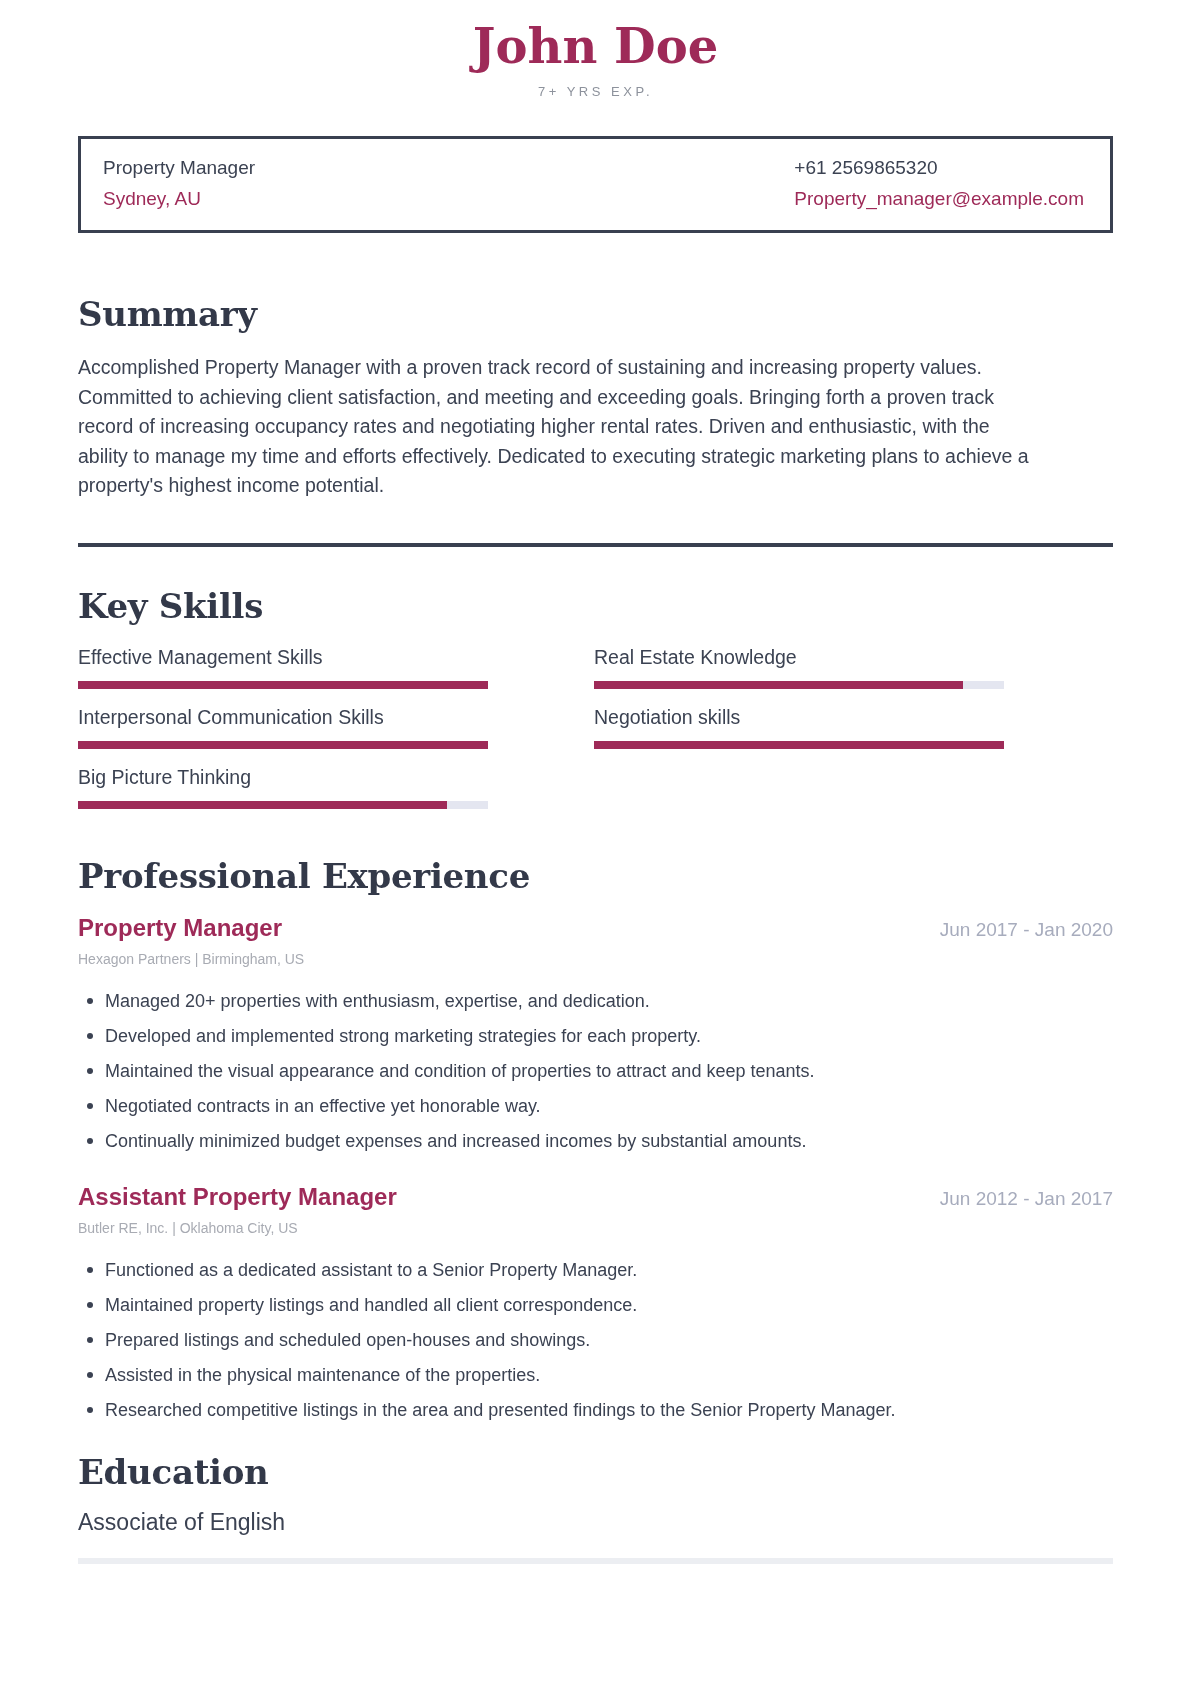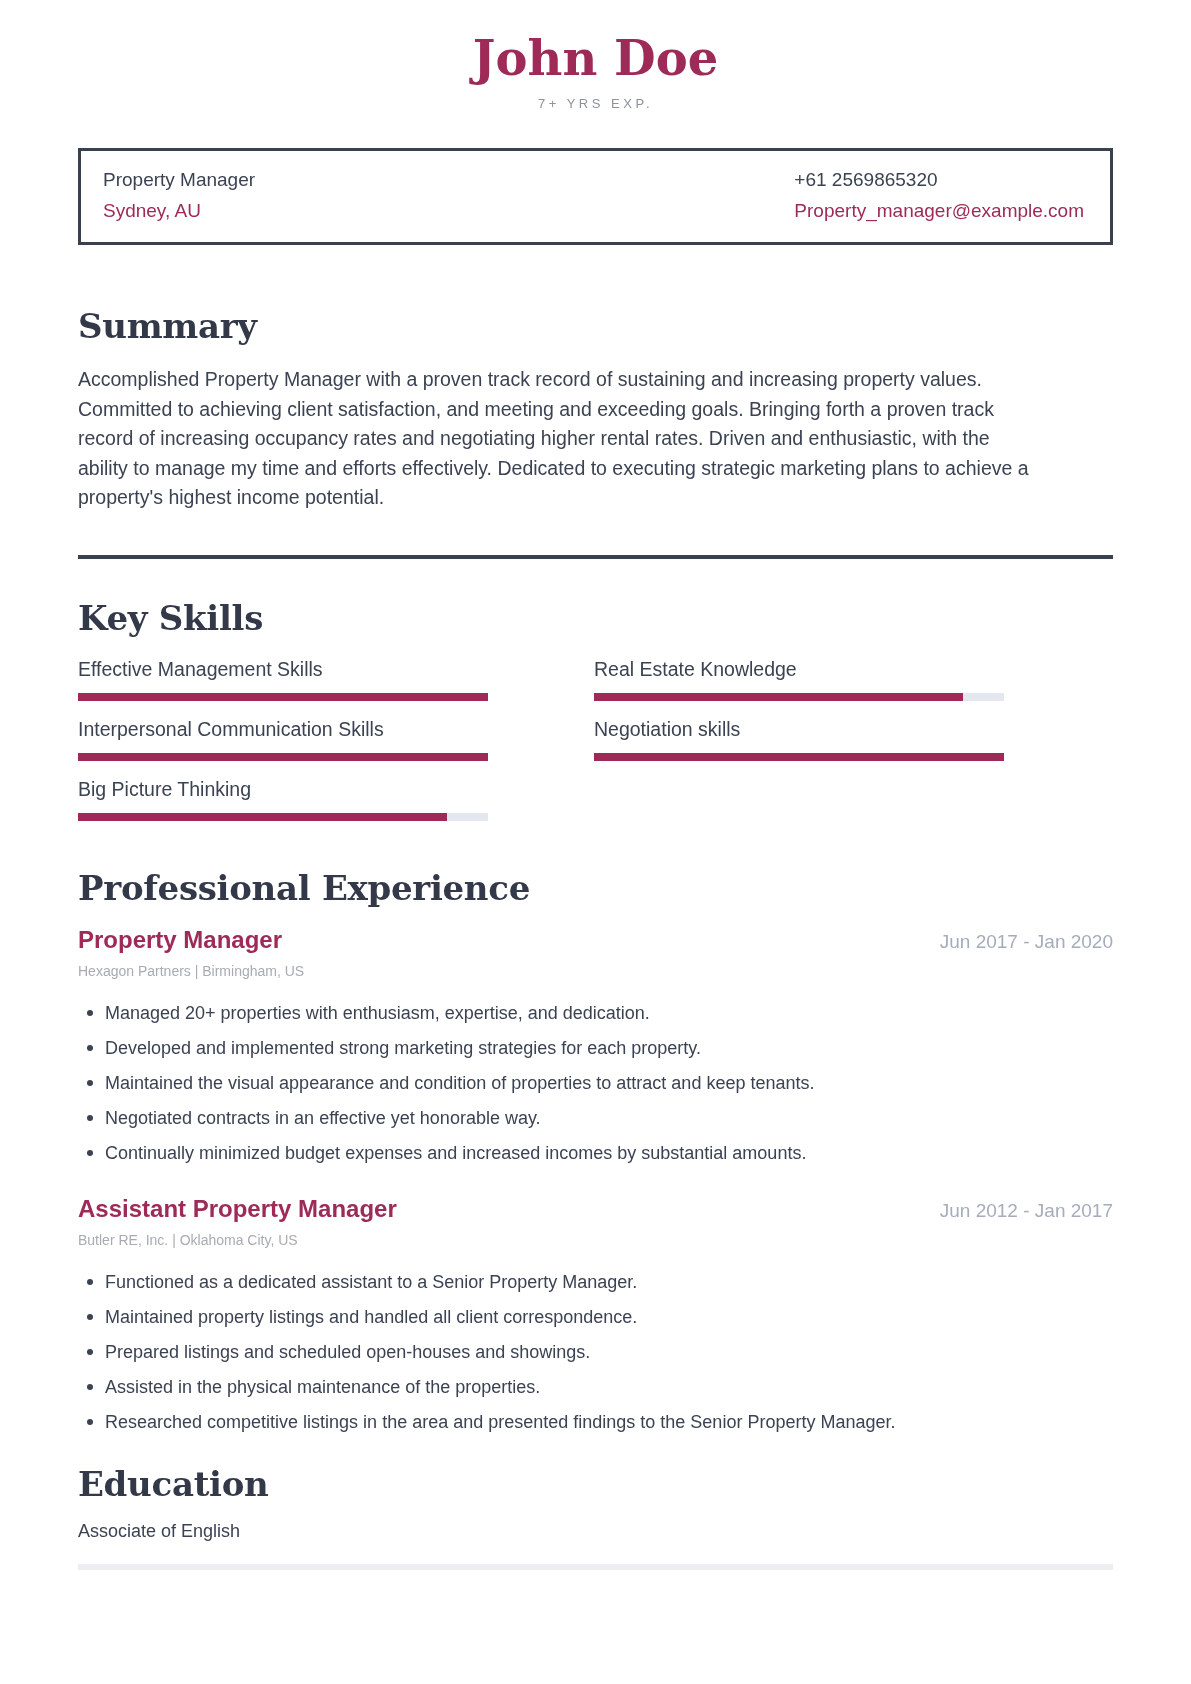--- a/index.html
+++ b/index.html
@@ -3,21 +3,21 @@
 <meta charset="utf-8">
 <style>
   * { margin: 0; padding: 0; box-sizing: border-box; }
   html, body { background: #ffffff; }
   body {
     width: 1191px; height: 1684px;
     overflow: hidden;
     font-family: "Liberation Sans", sans-serif;
     color: var(--body, #3b4252);
   }
-  .page { padding: 32px 78px 0 78px; width: 1191px; }
+  .page { padding: 20px 78px 0 78px; width: 1191px; }
 
   
   .header { text-align: center; }
   .name {
     font-family: "DejaVu Serif", "Liberation Serif", serif;
     font-weight: 700; font-size: 48px; line-height: 1.12;
     color: var(--accent, #9e2a58);
   }
   .exp-badge {
     margin-top: 10px; font-size: 13px; letter-spacing: 3.5px;
@@ -80,21 +80,21 @@
     color: var(--body, #3b4252);
   }
   .job-bullets li::before {
     content: ""; position: absolute; left: 9px; top: 12px;
     width: 6px; height: 6px; border-radius: 50%;
     background: var(--body, #3b4252);
   }
 
   
   .education-section { margin-top: 26px; }
-  .education-degree { margin-top: 16px; font-size: 18px; color: var(--body, #3b4252); }
+  .education-degree { margin-top: 16px; font-size: 23px; color: var(--body, #3b4252); }
 </style>
 </head>
 <body>
 
 <div class="page">
 
   <header class="header">
     <h1 class="name">John Doe</h1>
     <div class="exp-badge">7+ YRS EXP.</div>
   </header>

